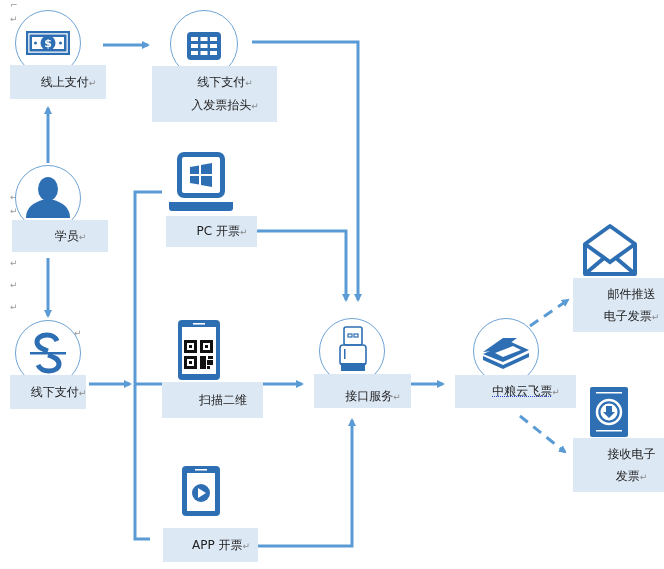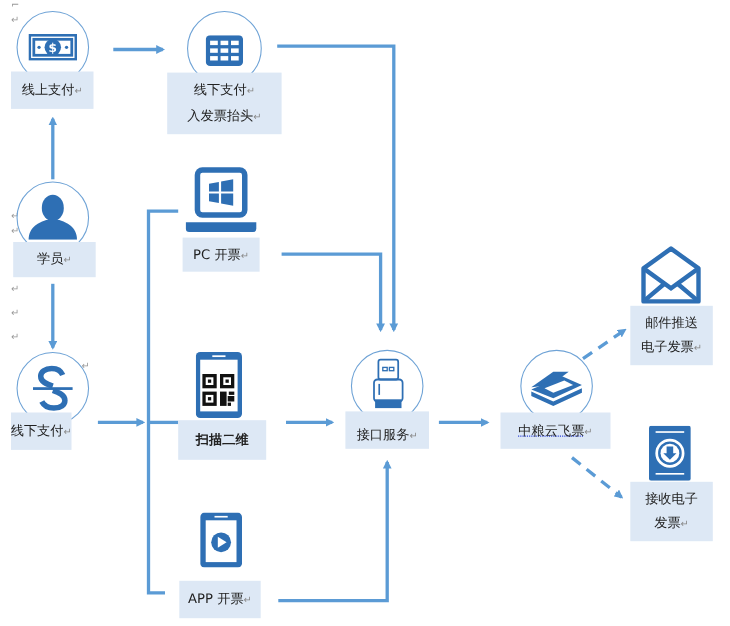--- a/index.html
+++ b/index.html
@@ -2,21 +2,21 @@
 <html><head>
 <meta charset="utf-8">
 <style>
   html, body { margin: 0; padding: 0; background: #ffffff; }
   body { width: 664px; height: 569px; position: relative; overflow: hidden;
          font-family: "DejaVu Sans", sans-serif; }
   .circle { position: absolute; border: 1.3px solid #6fa3d6; border-radius: 50%; background: #fff;
             box-sizing: border-box; }
   .label { position: absolute; background: #dde8f5; color: #222; font-size: 12px;
            display: flex; flex-direction: column; align-items: center; justify-content: center;
-           line-height: 22px; }
+           line-height: 22px; padding-left: 21px; }
   .label span { white-space: nowrap; }
   .pm { color: #888; font-size: 9px; }
   svg.lines { position: absolute; left: 0; top: 0; }
   .icon { position: absolute; }
   .mark { position: absolute; color: #999; font-size: 9px; }
   .squiggle { text-decoration: underline dotted #2a3fd6; }
 </style>
 </head>
 <body>
 
@@ -144,21 +144,21 @@
       <rect x="27" y="25" width="3" height="3"></rect>
     <rect x="6" y="36" width="13" height="13"></rect>
       <rect x="9" y="39" width="7" height="7" fill="#fff"></rect>
       <rect x="11" y="41" width="3" height="3"></rect>
     <rect x="22" y="36" width="6" height="13"></rect>
       <rect x="29" y="40" width="6" height="5"></rect>
       <rect x="30" y="36" width="5" height="3"></rect>
       <rect x="29" y="46" width="3" height="3"></rect>
   </g>
 </svg>
-<div class="label" style="left:162px;top:382px;width:80px;height:36px;font-weight:bold;">
+<div class="label" style="left:162px;top:382px;width:80px;height:36px;">
   <span>扫描二维</span>
 </div>
 
 <svg class="icon" style="left:182px;top:466px;" width="38" height="50" viewBox="0 0 38 50">
   <rect x="0" y="0" width="38" height="50" rx="4" fill="#2e6fb4"></rect>
   <rect x="5" y="7" width="28" height="38" fill="#fff"></rect>
   <rect x="13" y="3" width="12" height="1.5" fill="#fff"></rect>
   <circle cx="19" cy="27" r="9" fill="#2e6fb4"></circle>
   <polygon points="16,22 24,27 16,32" fill="#fff"></polygon>
 </svg>

